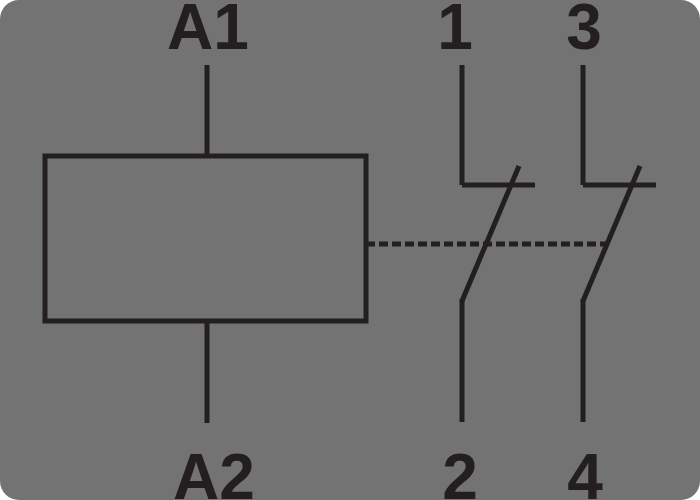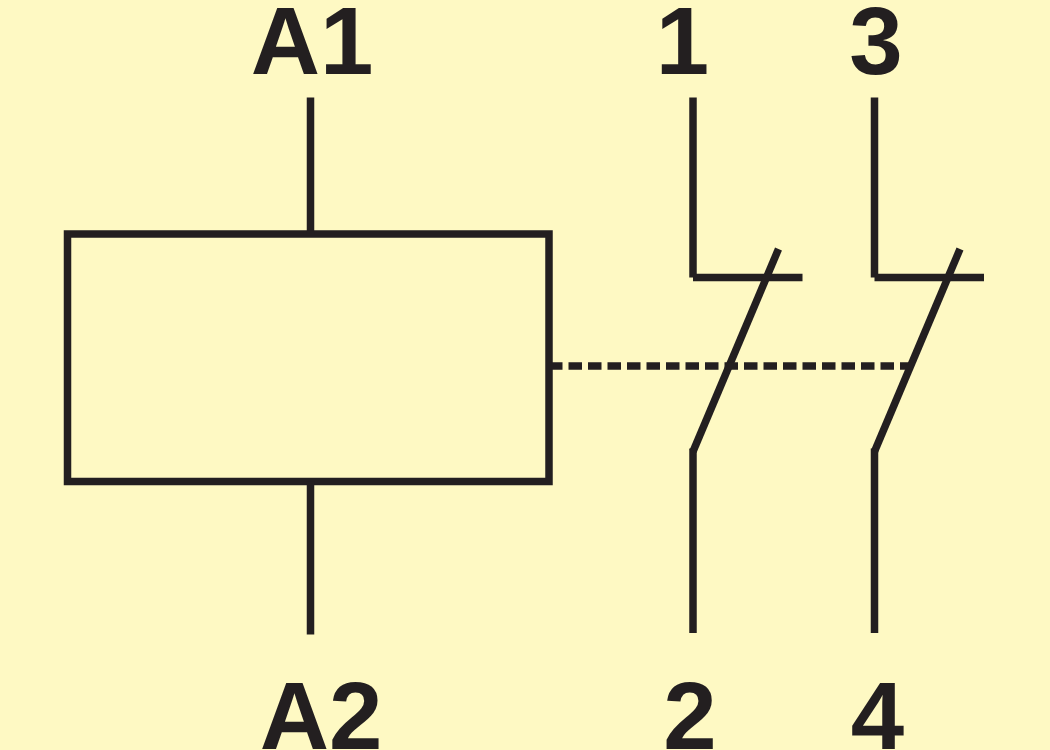--- a/index.html
+++ b/index.html
@@ -4,22 +4,23 @@
 <style>
   html, body {
     margin: 0;
     padding: 0;
     background: #ffffff;
   }
   .stage {
     position: relative;
     width: 700px;
     height: 500px;
-    background: #fef9c3;
+    background: #737373;
     overflow: hidden;
+    border-radius: 19px;
   }
   .schematic-svg {
     display: block;
     width: 700px;
     height: 500px;
   }
   .terminal-text {
     font-family: "Liberation Sans", "DejaVu Sans", sans-serif;
     font-weight: bold;
     font-size: 64px;

